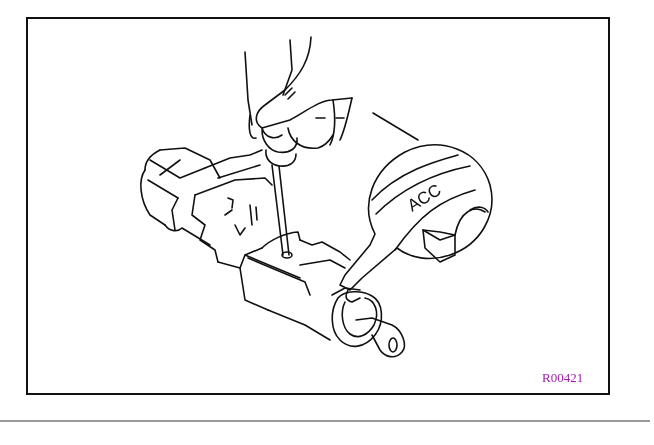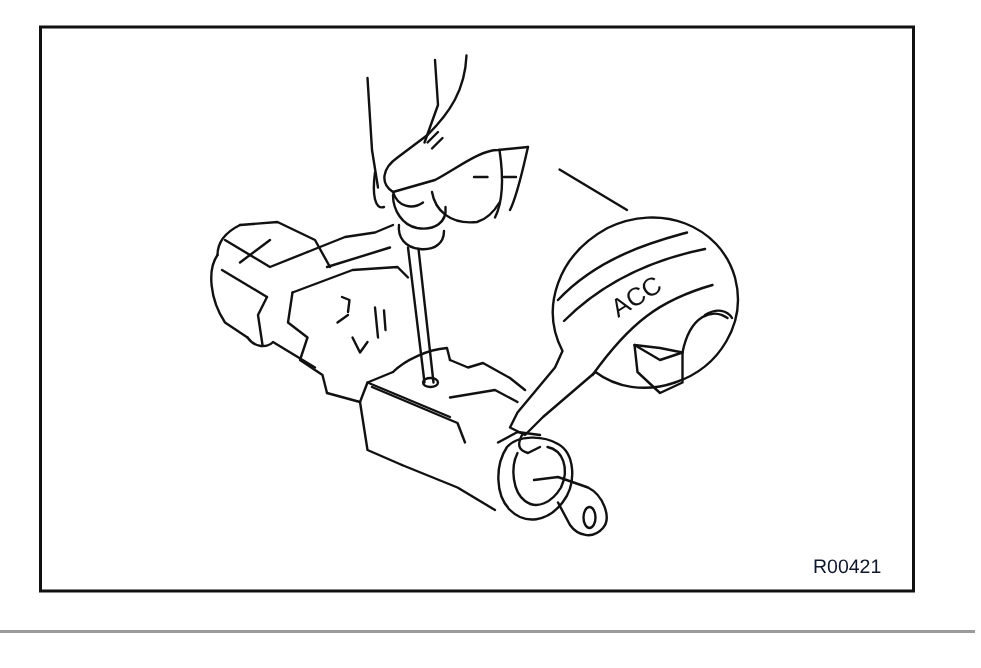--- a/index.html
+++ b/index.html
@@ -1,19 +1,19 @@
 <!DOCTYPE html>
 <html><head>
 <meta charset="utf-8">
 <style>
   html,body{margin:0;padding:0;background:#fff;}
   body{width:654px;height:445px;position:relative;overflow:hidden;font-family:"Liberation Sans",sans-serif;}
   .frame{position:absolute;left:26px;top:17px;width:580px;height:374px;border:2px solid #111;box-sizing:content-box;}
   .illus{position:absolute;left:0;top:0;}
-  .ref{position:absolute;left:542px;top:370px;font-size:13px;color:#0f172a;letter-spacing:0px;}
+  .ref{position:absolute;left:542px;top:370px;font-size:13px;color:#a21caf;letter-spacing:0px;font-family:Liberation Serif, serif;}
   .sep{position:absolute;left:0;top:420px;width:650px;height:2px;background:#9a9a9a;}
 </style>
 </head>
 <body>
 
 <div class="frame"></div>
 
 <svg class="illus" width="654" height="445" viewBox="0 0 654 445" fill="none" stroke="#111" stroke-width="1.6" stroke-linecap="round" stroke-linejoin="round">
 
   <g>

